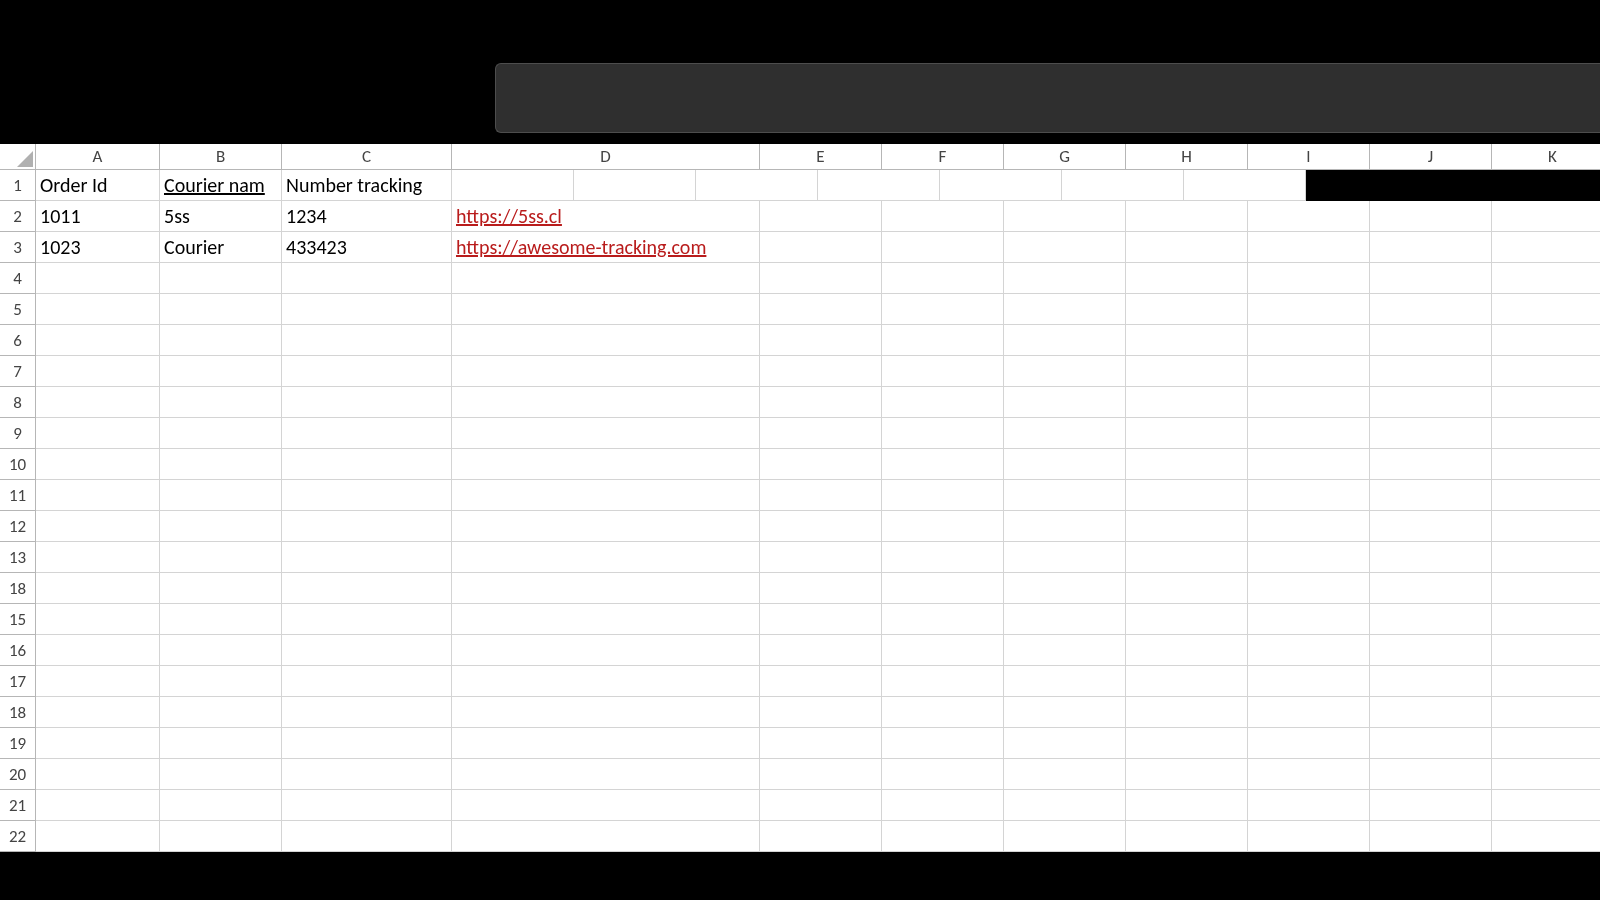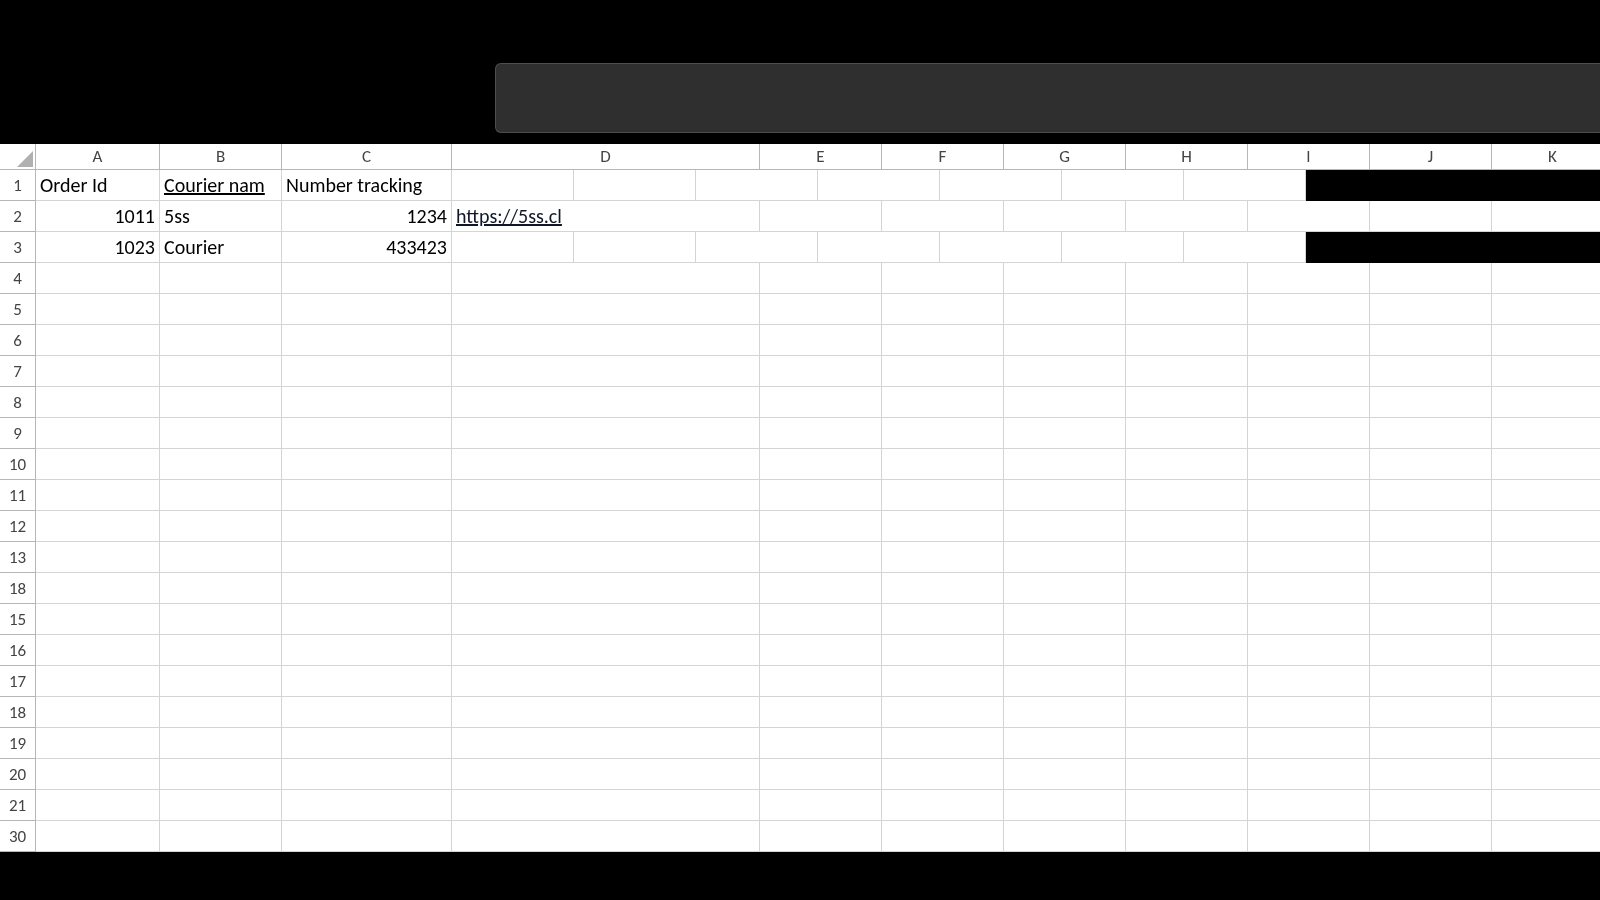--- a/index.html
+++ b/index.html
@@ -111,23 +111,23 @@
     background: #fff;
     border-right: 1px solid #d4d4d4;
     border-bottom: 1px solid #d4d4d4;
     font-size: 20px;
     line-height: 31px;
     padding: 0 4px;
     color: #000;
     overflow: hidden;
     white-space: nowrap;
   }
-  .cell.num { text-align: right; }
+  .cell.num { text-align: left; }
   .cell.link a {
-    color: #0f172a;
+    color: #b91c1c;
   }
   .cell.overflow { overflow: visible; text-decoration: underline; }
   .cell.overflow span { position: relative; z-index: 1; }
 
   .bottomband {
     width: 100%;
     height: 80px;
     background: #000;
   }
 
@@ -183,21 +183,21 @@
       <div class="rowhead">12</div>
       <div class="rowhead">13</div>
       <div class="rowhead">18</div>
       <div class="rowhead">15</div>
       <div class="rowhead">16</div>
       <div class="rowhead">17</div>
       <div class="rowhead">18</div>
       <div class="rowhead">19</div>
       <div class="rowhead">20</div>
       <div class="rowhead">21</div>
-      <div class="rowhead">30</div>
+      <div class="rowhead">22</div>
     </div>
 
   <div class="grid" id="grid">
 
     <div class="row">
       <div class="cell cA">Order Id</div>
       <div class="cell cB overflow"><span>Courier nam</span></div>
       <div class="cell cC">Number tracking</div>
       <div class="cell cE"></div>
       <div class="cell cF"></div>
@@ -219,20 +219,21 @@
       <div class="cell cH"></div>
       <div class="cell cI"></div>
       <div class="cell cJ"></div>
       <div class="cell cK"></div>
     </div>
 
     <div class="row">
       <div class="cell cA num">1023</div>
       <div class="cell cB">Courier</div>
       <div class="cell cC num">433423</div>
+      <div class="cell cD link"><a href="#">https://awesome-tracking.com</a></div>
       <div class="cell cE"></div>
       <div class="cell cF"></div>
       <div class="cell cG"></div>
       <div class="cell cH"></div>
       <div class="cell cI"></div>
       <div class="cell cJ"></div>
       <div class="cell cK"></div>
     </div>
   <div class="row">
         <div class="cell cA"></div>

